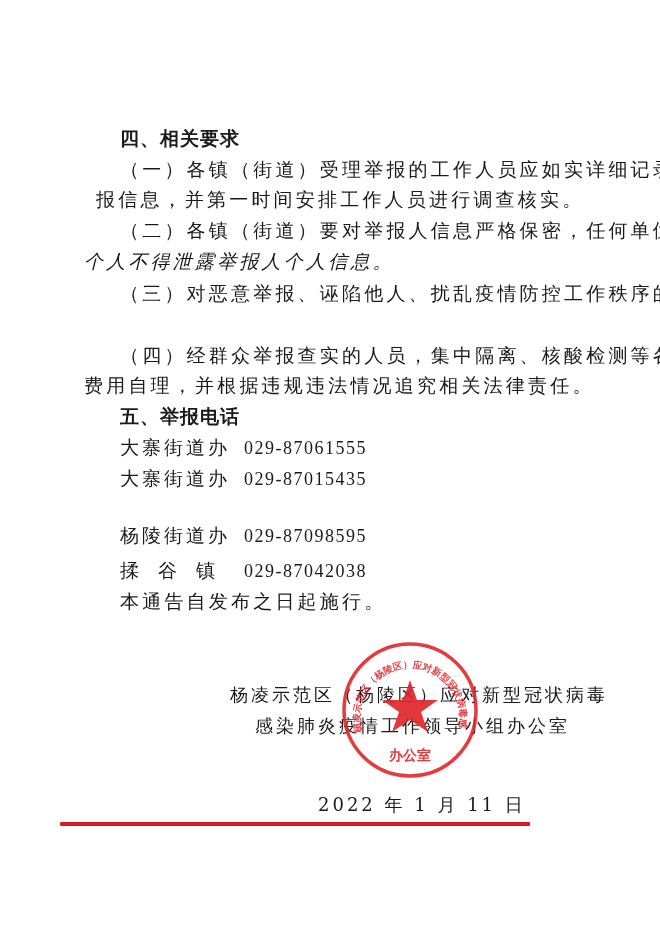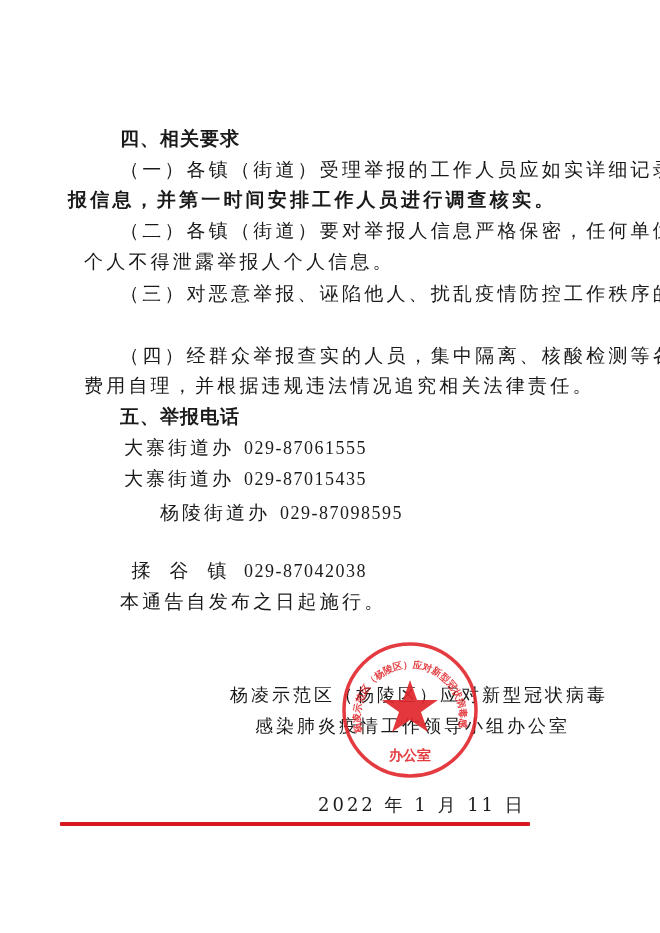--- a/index.html
+++ b/index.html
@@ -1,57 +1,57 @@
 <!DOCTYPE html>
 <html><head>
 <meta charset="utf-8">
 <style>
   html, body { margin: 0; padding: 0; background: #ffffff; }
   body { width: 660px; height: 933px; position: relative; overflow: hidden;
          font-family: "DejaVu Serif", "Liberation Serif", serif; color: #1a1a1a; }
-  .page { position: absolute; left: 0; top: 0; width: 575px; height: 933px; background: #fff; text-align: center; }
+  .page { position: absolute; left: 0; top: 0; width: 575px; height: 933px; background: #fff; }
   .line { position: absolute; left: 0; white-space: nowrap; font-size: 19px; letter-spacing: 3.2px; line-height: 24px; }
   .heading { font-family: "DejaVu Sans", "Liberation Sans", sans-serif; font-weight: bold; letter-spacing: 1px; font-size: 19px; }
   .phone-row { position: absolute; left: 120px; font-size: 19px; line-height: 24px; white-space: nowrap; }
   .phone-row .place { display: inline-block; width: 118px; letter-spacing: 3px; }
   .phone-row .place.spaced { letter-spacing: 0; }
   .phone-row .num { font-family: Liberation Serif, serif; font-size: 18px; letter-spacing: 1.5px; }
   .sig { position: absolute; white-space: nowrap; font-size: 18px; letter-spacing: 3px; line-height: 24px; }
   .seal { position: absolute; left: 340px; top: 640px; width: 140px; height: 140px; pointer-events: none; }
   .rule { position: absolute; left: 60px; top: 822px; width: 470px; height: 4px; background: #d7191f; border-radius: 1px; }
 </style>
 </head>
 <body>
 
 <div class="page">
 
   <div class="line heading" style="left:120px; top:126px;">四、相关要求</div>
 
   <div class="line" style="left:120px; top:157px;">（一）各镇（街道）受理举报的工作人员应如实详细记录举</div>
-  <div class="line" style="left:68px; top:187px;font-weight:bold;">报信息，并第一时间安排工作人员进行调查核实。</div>
+  <div class="line" style="left:96px; top:187px;">报信息，并第一时间安排工作人员进行调查核实。</div>
 
   <div class="line" style="left:120px; top:218px;">（二）各镇（街道）要对举报人信息严格保密，任何单位和</div>
-  <div class="line" style="left:84px; top:249px;">个人不得泄露举报人个人信息。</div>
+  <div class="line" style="left:84px; top:249px;font-style:italic;">个人不得泄露举报人个人信息。</div>
 
   <div class="line" style="left:120px; top:281px;">（三）对恶意举报、诬陷他人、扰乱疫情防控工作秩序的行</div>
 
   <div class="line" style="left:120px; top:343px;">（四）经群众举报查实的人员，集中隔离、核酸检测等各项</div>
   <div class="line" style="left:84px; top:373px;">费用自理，并根据违规违法情况追究相关法律责任。</div>
 
   <div class="line heading" style="left:120px; top:404px;">五、举报电话</div>
 
   <div class="phone-row" style="top:435px;">
     <span class="place">大寨街道办</span>
     <span class="num">029-87061555</span>
   </div>
   <div class="phone-row" style="top:466px;">
     <span class="place">大寨街道办</span>
     <span class="num">029-87015435</span>
   </div>
-  <div class="phone-row" style="top:500px;margin-left:36px;">
+  <div class="phone-row" style="top:523px;">
     <span class="place">杨陵街道办</span>
     <span class="num">029-87098595</span>
   </div>
   <div class="phone-row" style="top:558px;">
     <span class="place spaced">揉　谷　镇</span>
     <span class="num">029-87042038</span>
   </div>
 
   <div class="line" style="left:120px; top:589px;">本通告自发布之日起施行。</div>
 

